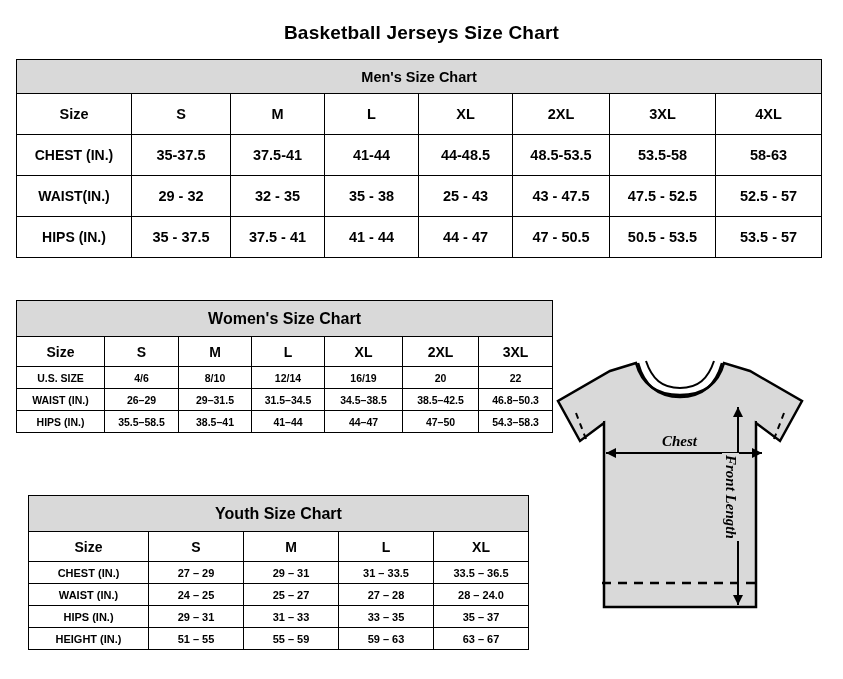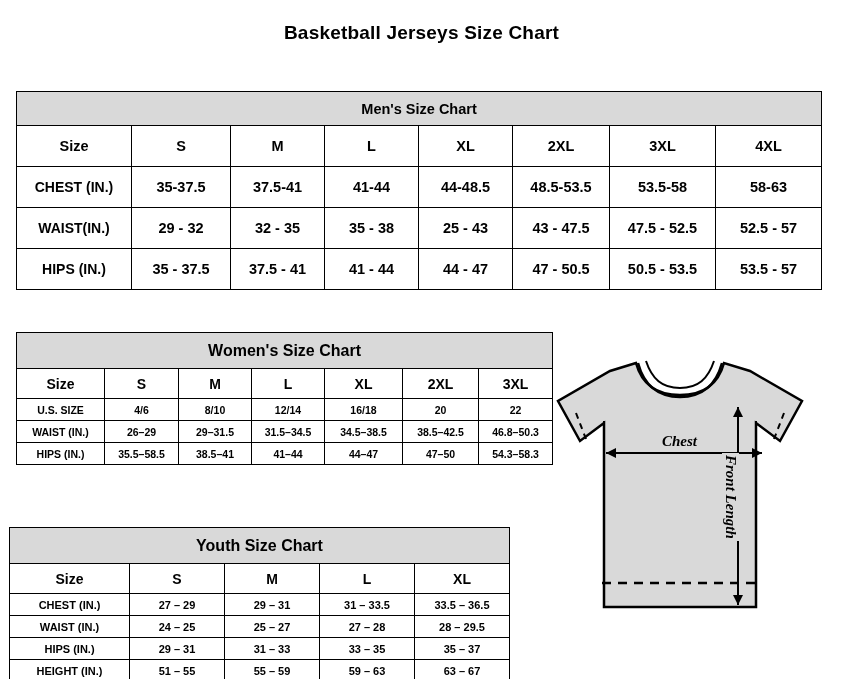--- a/index.html
+++ b/index.html
@@ -17,21 +17,20 @@
     text-align: center;
     font-size: 19px;
     font-weight: bold;
     padding-top: 22px;
     letter-spacing: 0.2px;
   }
 
   table {
     border-collapse: collapse;
     table-layout: fixed;
-    margin-top: 32px;
   }
   table td, table th {
     border: 1px solid #000;
     text-align: center;
     vertical-align: middle;
     background: #fff;
     font-weight: bold;
   }
   .chart-head td {
     background: #d9d9d9;
@@ -57,21 +56,21 @@
     width: 536px;
   }
   #women-table .chart-head td { height: 36px; font-size: 16px; }
   #women-table .sizes td { height: 30px; font-size: 14px; }
   #women-table .data td { height: 22px; font-size: 10.5px; }
   #women-table .data td.row-label { font-size: 10.5px; }
 
   
   #youth-table {
     position: absolute;
-    left: 9px; top: 495px;
+    left: 28px; top: 495px;
     width: 500px;
   }
   #youth-table .chart-head td { height: 36px; font-size: 16px; }
   #youth-table .sizes td { height: 30px; font-size: 14px; }
   #youth-table .data td { height: 22px; font-size: 11px; }
   #youth-table .data td.row-label { font-size: 11px; }
 
   
   #shirt-figure {
     position: absolute;
@@ -187,21 +186,21 @@
       <td>L</td>
       <td>XL</td>
       <td>2XL</td>
       <td>3XL</td>
     </tr>
     <tr class="data">
       <td class="row-label">U.S. SIZE</td>
       <td>4/6</td>
       <td>8/10</td>
       <td>12/14</td>
-      <td>16/18</td>
+      <td>16/19</td>
       <td>20</td>
       <td>22</td>
     </tr>
     <tr class="data">
       <td class="row-label">WAIST  (IN.)</td>
       <td>26–29</td>
       <td>29–31.5</td>
       <td>31.5–34.5</td>
       <td>34.5–38.5</td>
       <td>38.5–42.5</td>
@@ -243,21 +242,21 @@
       <td>27 – 29</td>
       <td>29 – 31</td>
       <td>31 – 33.5</td>
       <td>33.5 – 36.5</td>
     </tr>
     <tr class="data">
       <td class="row-label">WAIST  (IN.)</td>
       <td>24 – 25</td>
       <td>25 – 27</td>
       <td>27 – 28</td>
-      <td>28 – 29.5</td>
+      <td>28 – 24.0</td>
     </tr>
     <tr class="data">
       <td class="row-label">HIPS  (IN.)</td>
       <td>29 – 31</td>
       <td>31 – 33</td>
       <td>33 – 35</td>
       <td>35 – 37</td>
     </tr>
     <tr class="data">
       <td class="row-label">HEIGHT  (IN.)</td>

